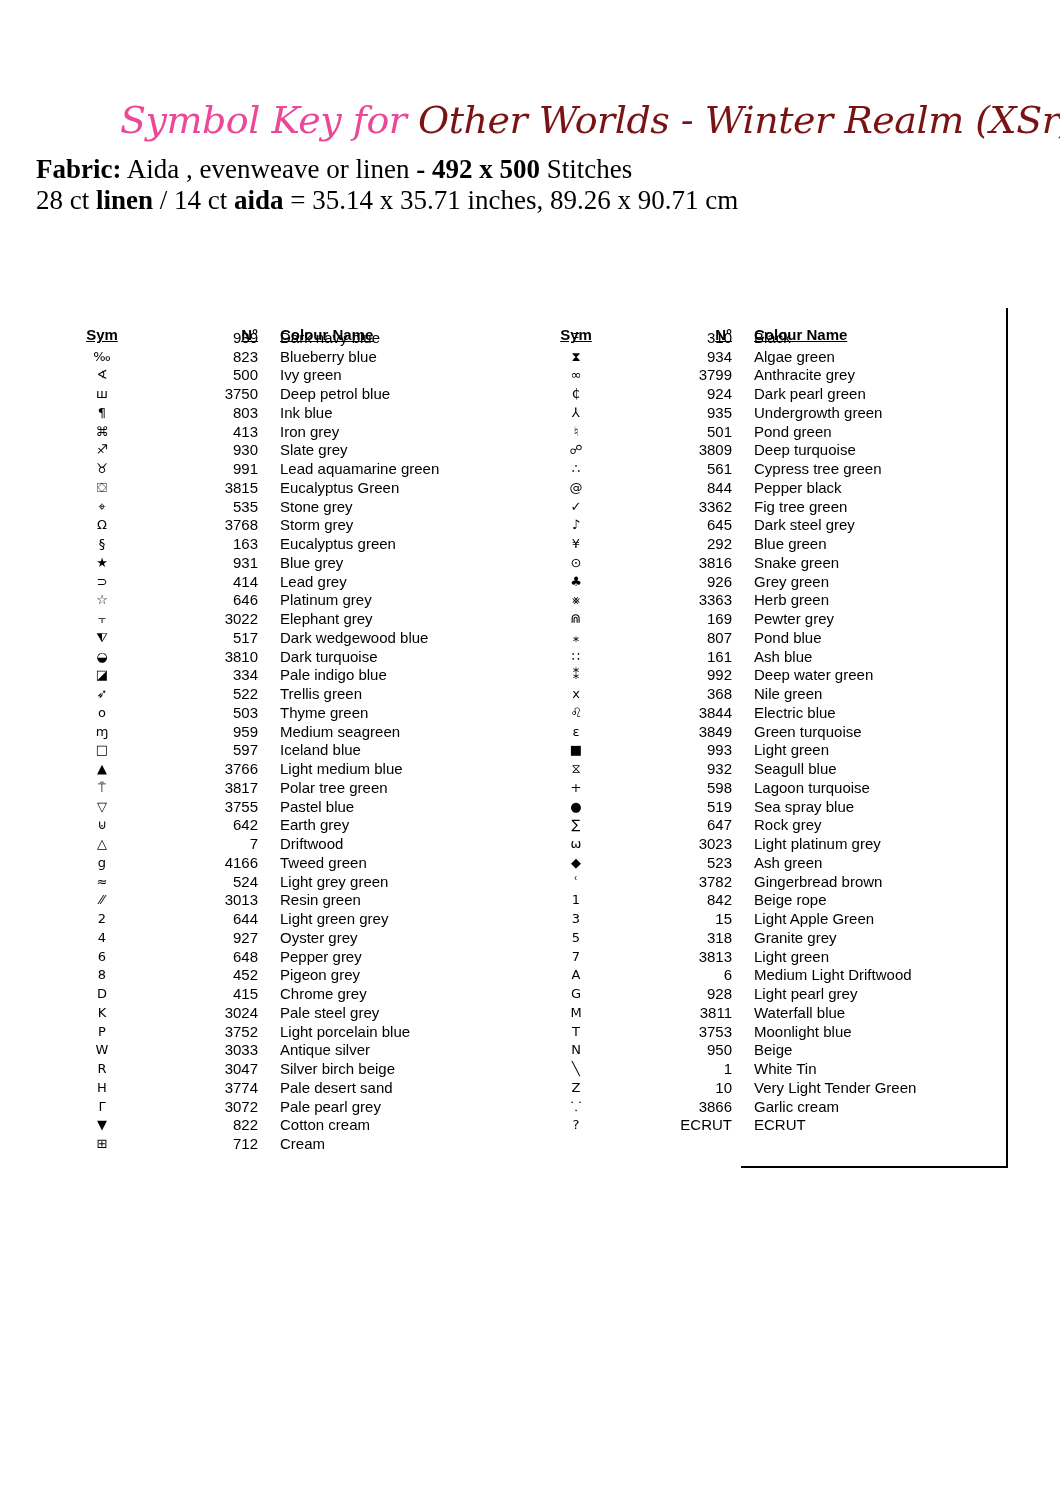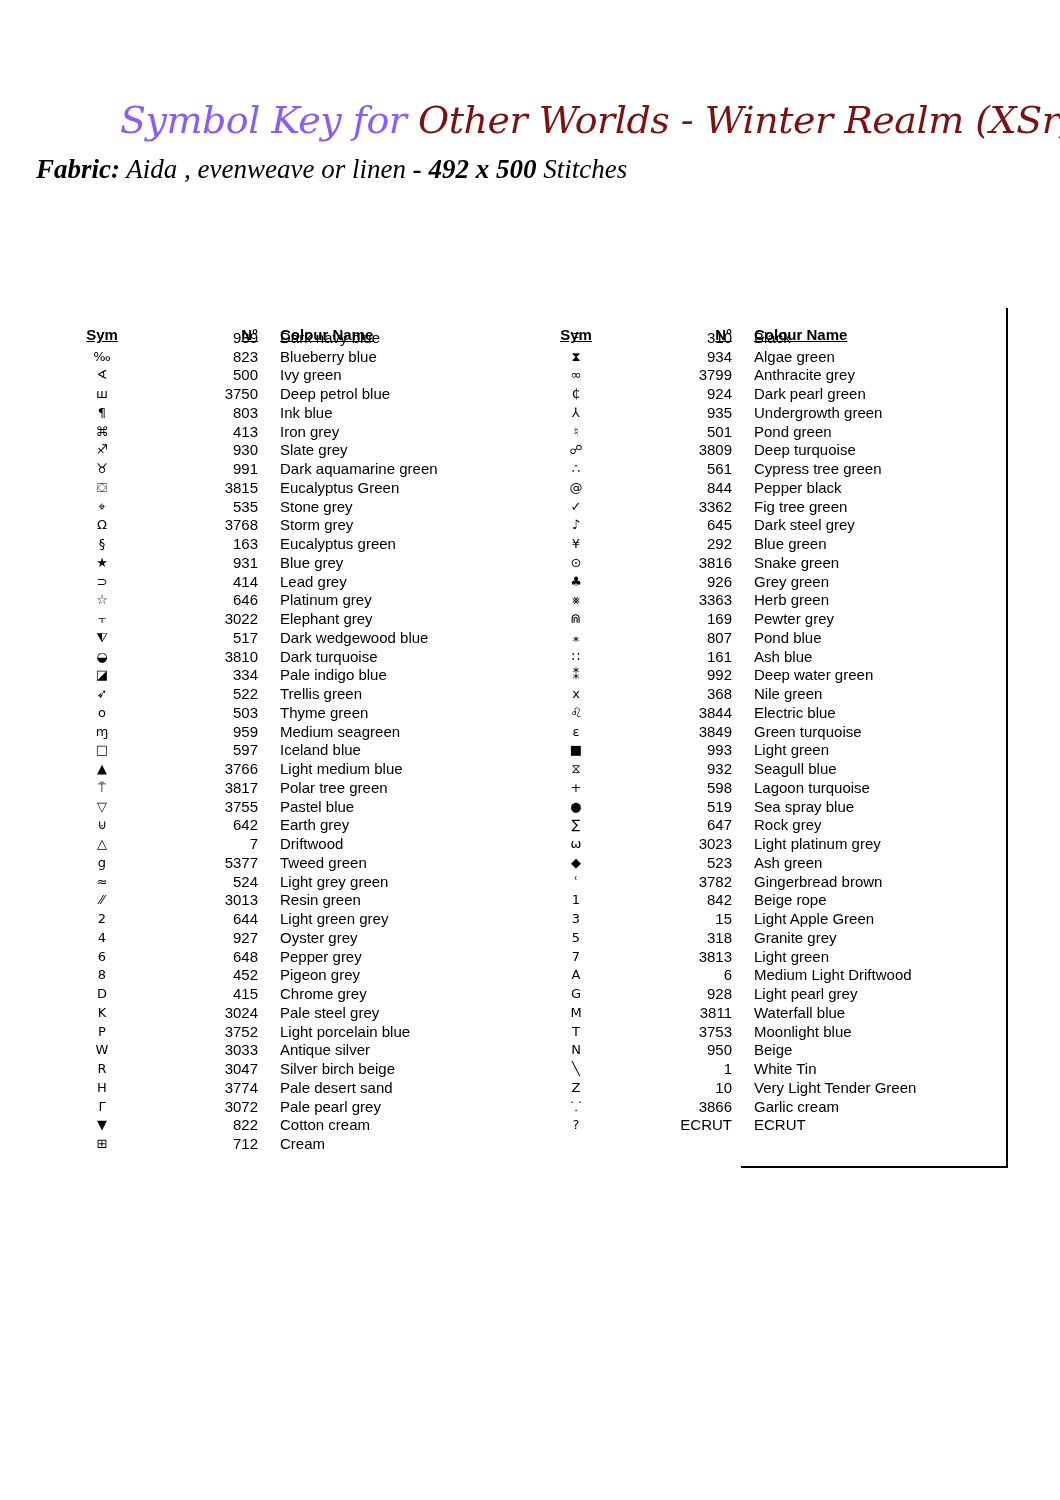--- a/index.html
+++ b/index.html
@@ -2,25 +2,25 @@
 <html><head>
 <meta charset="utf-8">
 <style>
   html, body { margin: 0; padding: 0; background: #ffffff; }
   body { width: 1060px; height: 1500px; position: relative; overflow: hidden; color: #000; }
   .title {
     position: absolute; left: 120px; top: 98px; width: 860px; height: 54px;
     font-family: "DejaVu Serif", serif; font-style: italic; font-size: 38px; letter-spacing: -0.5px;
     white-space: nowrap;
   }
-  .title .t-black { color: #8b5cf6; text-align: center; }
+  .title .t-black { color: #ec4899; text-align: center; }
   .title .t-red { color: #7a1414; }
   .fabric {
     position: absolute; left: 36px; top: 154px; width: 1000px;
-    font-family: "Liberation Serif", serif; font-style: italic; font-size: 27px; line-height: 31px;
+    font-family: "Liberation Serif", serif; font-size: 27px; line-height: 31px;
     white-space: nowrap;
   }
   .fabric .line { display: block; }
   .fabric b { font-weight: bold; }
   .keycol {
     position: absolute; top: 310px;
     font-family: "Liberation Sans", sans-serif; font-size: 15px;
   }
   .keycol.left { left: 72px; }
   .keycol.right { left: 546px; }
@@ -39,20 +39,21 @@
   <span class="t-black">Symbol Key for</span>
   <span class="t-red">Other Worlds - Winter Realm (XSr)</span>
 </div>
 
 <div class="fabric">
   <span class="line">
     <b>Fabric:</b>
     <span>Aida , evenweave or  linen</span><b> - </b><b>492 x 500</b>
     <span>Stitches</span>
   </span>
+  <span class="line"><span>28 ct</span> <b>linen</b><span> / </span><span>14 ct</span> <b>aida</b><span> = 35.14 x 35.71 inches, 89.26 x 90.71 cm</span></span>
 </div>
 
 <div class="keycol left">
   <div class="row hdr">
     <span class="sym">Sym</span>
     <span class="num">N°</span>
     <span class="name">Colour Name</span>
   </div>
   <div id="left-rows">
       <div class="row">
@@ -86,21 +87,21 @@
         <span class="name">Iron grey</span>
       </div>
       <div class="row">
         <span class="sym">♐</span>
         <span class="num">930</span>
         <span class="name">Slate grey</span>
       </div>
       <div class="row">
         <span class="sym">♉</span>
         <span class="num">991</span>
-        <span class="name">Dark aquamarine green</span>
+        <span class="name">Lead aquamarine green</span>
       </div>
       <div class="row">
         <span class="sym">⛋</span>
         <span class="num">3815</span>
         <span class="name">Eucalyptus Green</span>
       </div>
       <div class="row">
         <span class="sym">⌖</span>
         <span class="num">535</span>
         <span class="name">Stone grey</span>
@@ -190,21 +191,21 @@
         <span class="num">642</span>
         <span class="name">Earth grey</span>
       </div>
       <div class="row">
         <span class="sym">△</span>
         <span class="num">7</span>
         <span class="name">Driftwood</span>
       </div>
       <div class="row">
         <span class="sym">g</span>
-        <span class="num">5377</span>
+        <span class="num">4166</span>
         <span class="name">Tweed green</span>
       </div>
       <div class="row">
         <span class="sym">≈</span>
         <span class="num">524</span>
         <span class="name">Light grey green</span>
       </div>
       <div class="row">
         <span class="sym">⁄⁄</span>
         <span class="num">3013</span>

